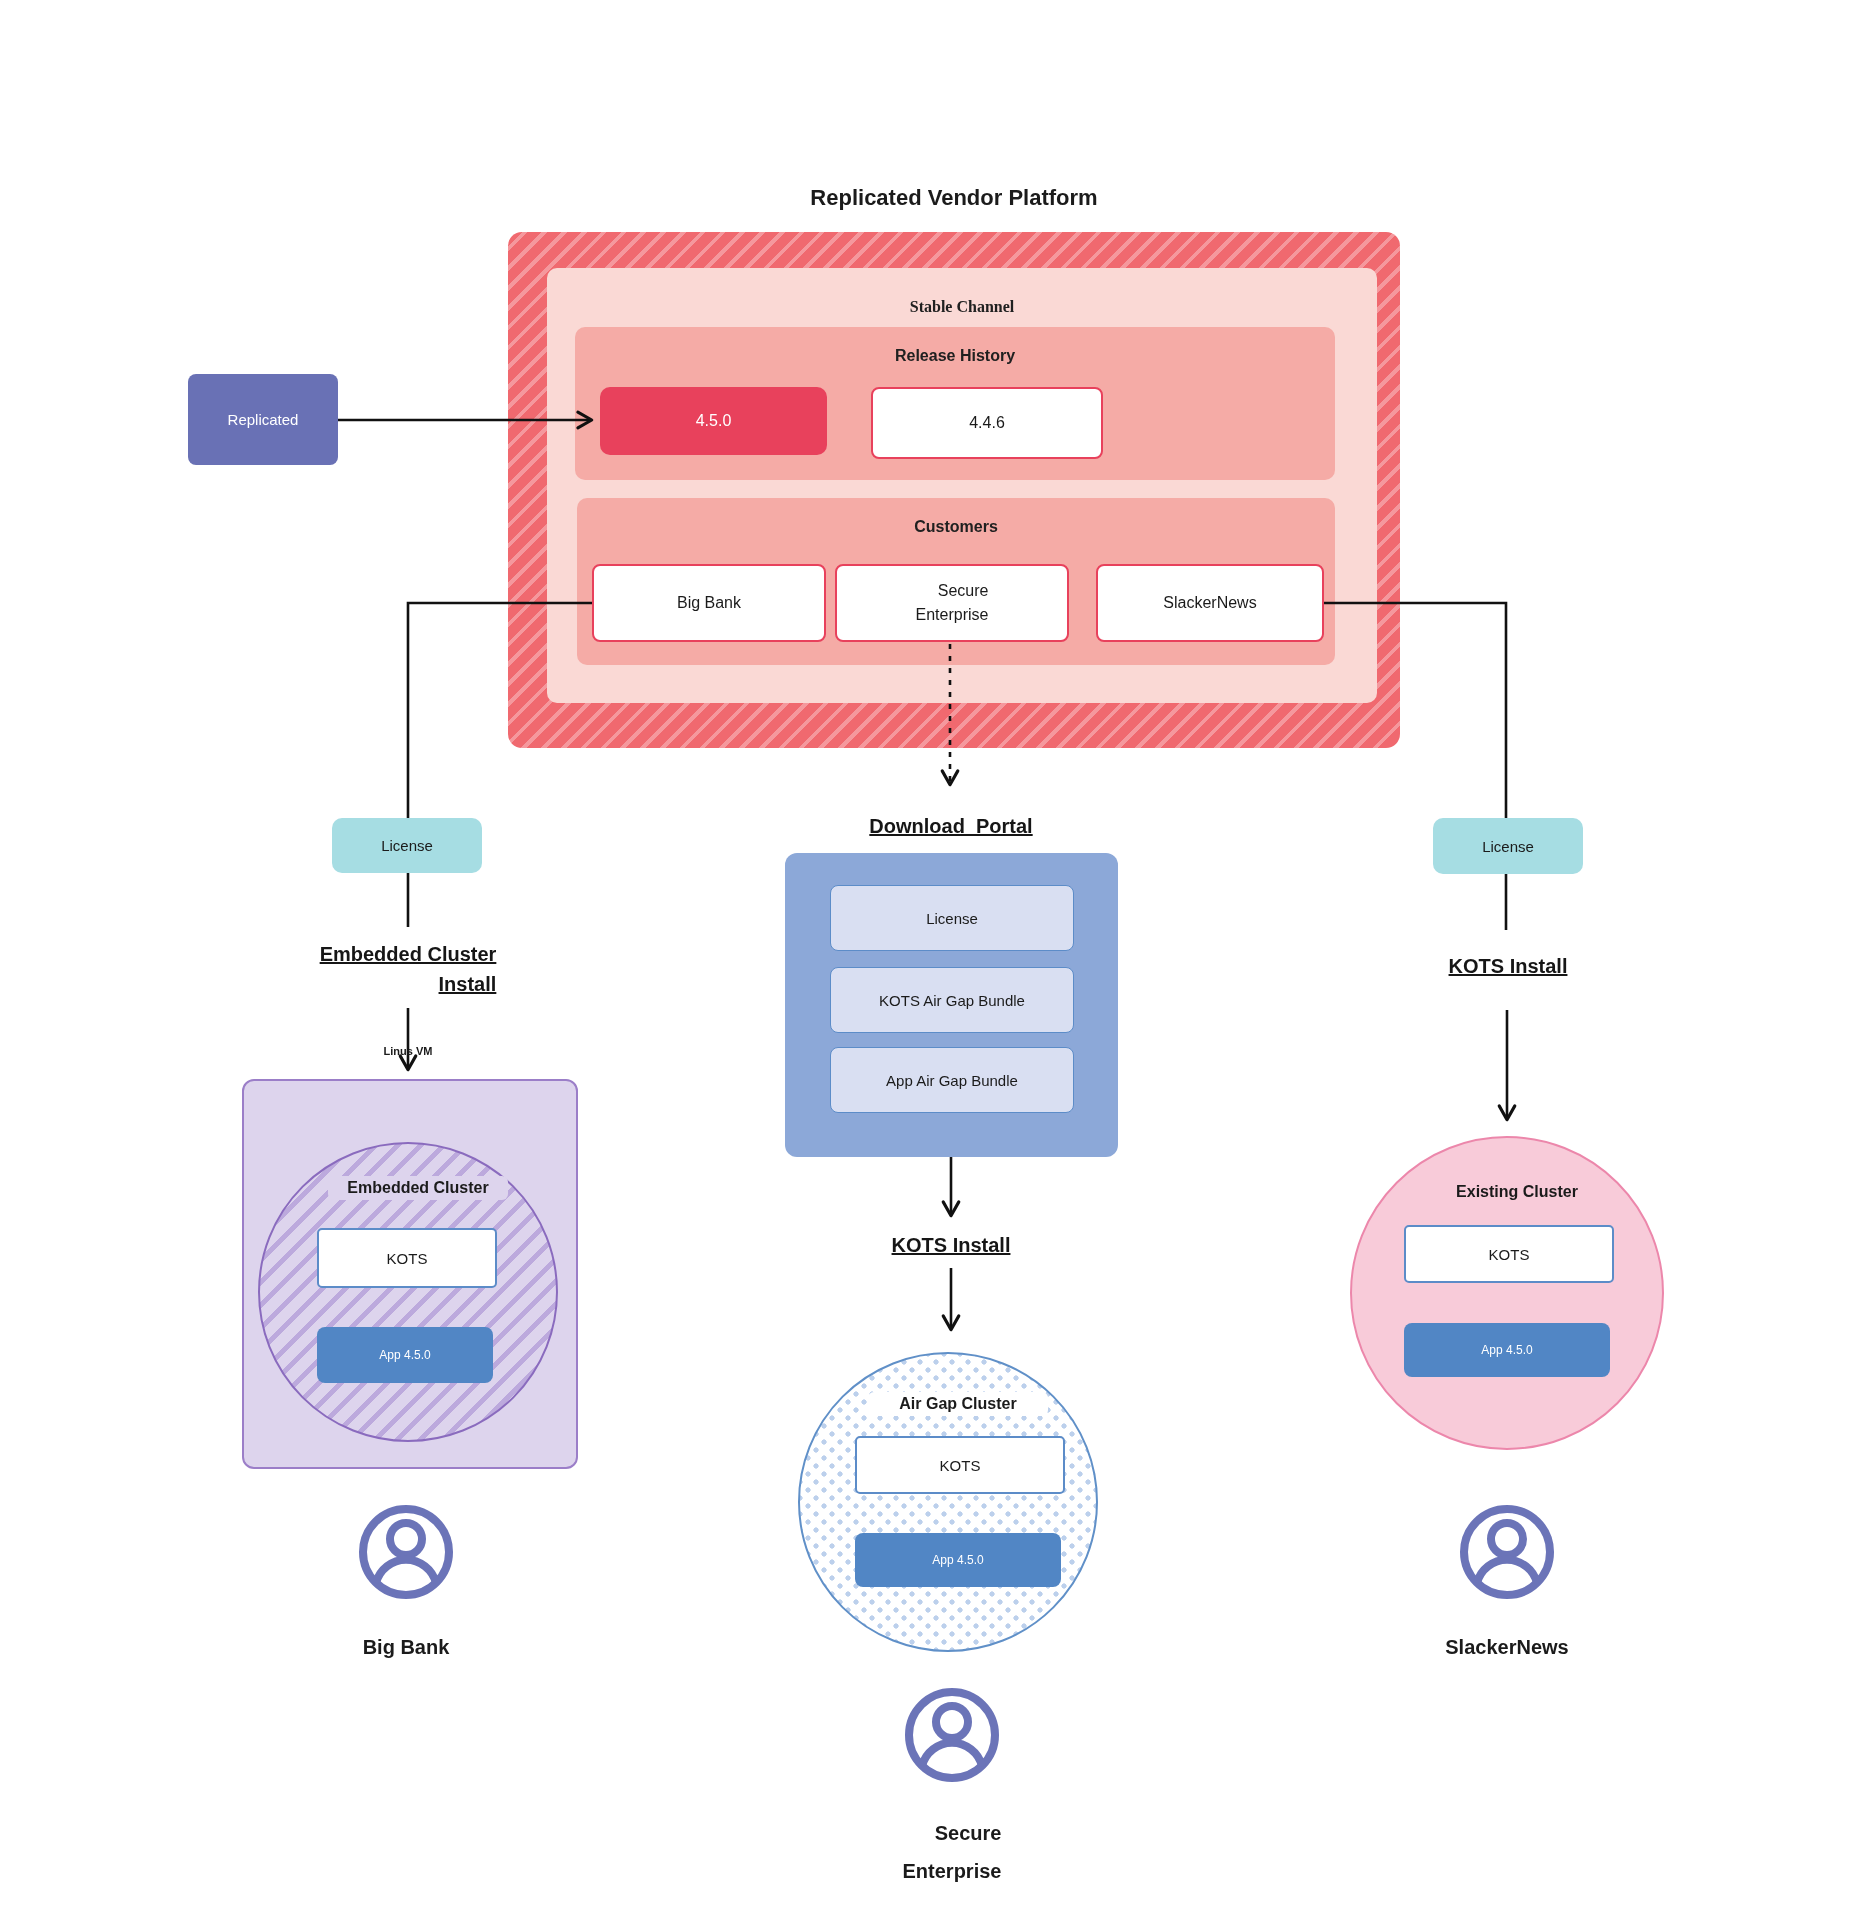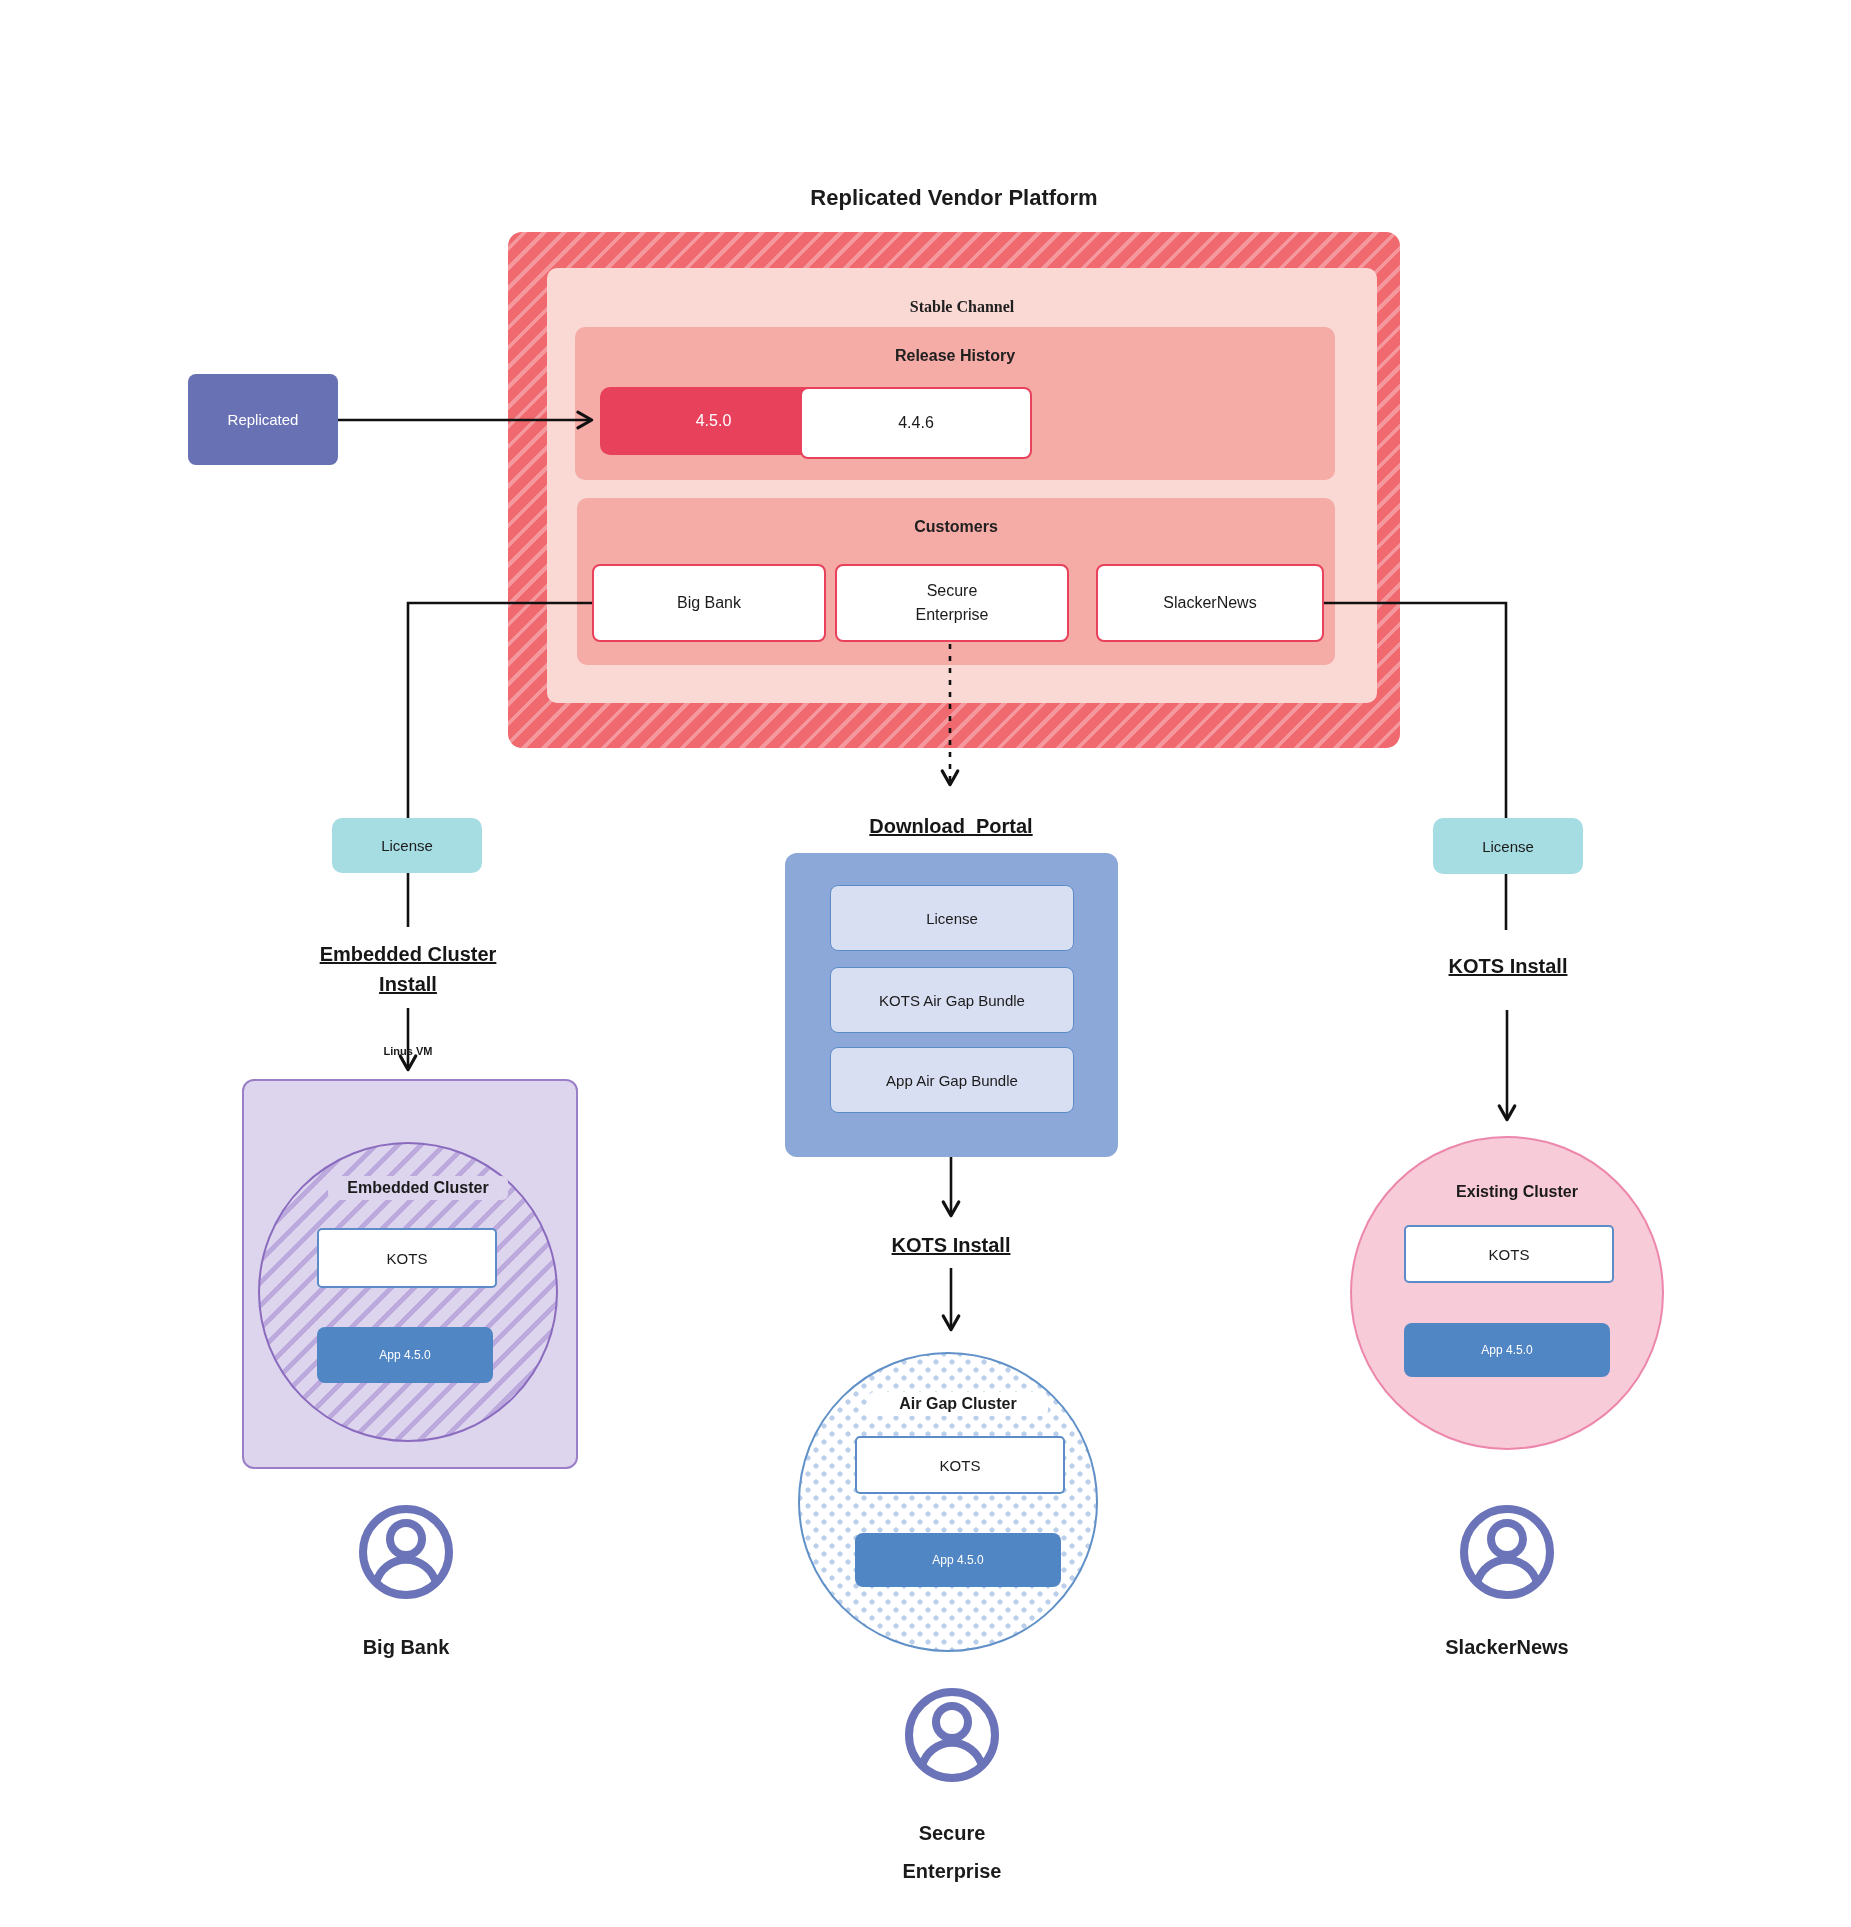--- a/index.html
+++ b/index.html
@@ -1,37 +1,37 @@
 <!DOCTYPE html>
 <html style="--red: #e8415c; --salmon: #f0696f; --salmon_stripe: #f5989d; --light_pink: #fad9d5; --mid_pink: #f5aba6; --purple: #6971b5; --icon_purple: #6b74b8; --blue: #5186c5; --kots_border: #5c8cc8; --portal_blue: #8ca8d8; --portal_item: #d9dff2; --teal: #a6dde3; --lavender: #ddd4ed; --lavender_border: #9b7ec8; --circle_purple: #8a6bbe; --airgap_border: #6090c8; --dot_blue: #bcd0ec; --pink_circle: #f8cbd9; --pink_border: #ec87ab; --line: #111111;"><head>
 <meta charset="utf-8">
 <style>
   html,body{margin:0;padding:0;background:#ffffff;}
   .canvas{
     position:relative;width:1851px;height:1927px;background:#fff;overflow:hidden;
     font-family:"Liberation Sans","DejaVu Sans",sans-serif;color:#1b1b1b;
   }
   .abs{position:absolute;}
-  .center{display:flex;align-items:center;justify-content:center;text-align:center;}
+  .center{display:flex;align-items:center;justify-content:center;text-align:right;}
 
   
   .platform-outer{
     left:508px;top:232px;width:892px;height:516px;border-radius:14px;z-index:1;
     background:repeating-linear-gradient(135deg,
       var(--salmon) 0px, var(--salmon) 10px,
       var(--salmon_stripe) 10px, var(--salmon_stripe) 14px);
   }
   .stable-box{left:547px;top:268px;width:830px;height:435px;border-radius:10px;background:var(--light_pink);z-index:2;}
   .sub-pink{background:var(--mid_pink);border-radius:10px;z-index:3;}
   .release-box{left:575px;top:327px;width:760px;height:153px;}
   .customers-box{left:577px;top:498px;width:758px;height:167px;}
   .section-label{font-size:16px;font-weight:600;z-index:6;color:#202020;}
 
   .release-active{left:600px;top:387px;width:227px;height:68px;border-radius:10px;background:var(--red);color:#fff;font-size:16px;z-index:6;}
-  .release-old{left:800px;top:387px;width:228px;height:68px;border-radius:8px;background:#fff;border:2px solid var(--red);font-size:16px;z-index:6;}
+  .release-old{left:871px;top:387px;width:228px;height:68px;border-radius:8px;background:#fff;border:2px solid var(--red);font-size:16px;z-index:6;}
   .customer-node{height:74px;border-radius:8px;background:#fff;border:2px solid var(--red);font-size:16px;line-height:1.35;z-index:6;}
 
   .application-box{left:188px;top:374px;width:150px;height:91px;border-radius:8px;background:var(--purple);color:#fff;font-size:15px;z-index:6;}
 
   
   .portal-box{left:785px;top:853px;width:333px;height:304px;border-radius:12px;background:var(--portal_blue);z-index:6;}
   .portal-item{left:830px;width:242px;height:64px;border-radius:8px;background:var(--portal_item);border:1.5px solid var(--kots_border);font-size:15px;z-index:7;}
 
   .license-tag{width:150px;height:55px;border-radius:10px;background:var(--teal);font-size:15px;z-index:6;}
   .flow-label{font-size:20px;font-weight:600;z-index:6;color:#161616;text-decoration:underline;}

